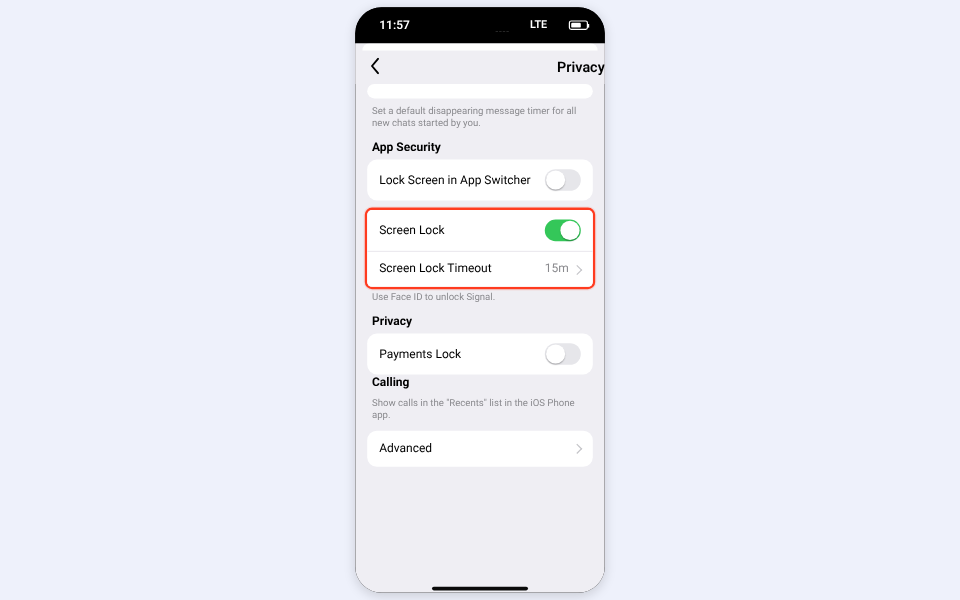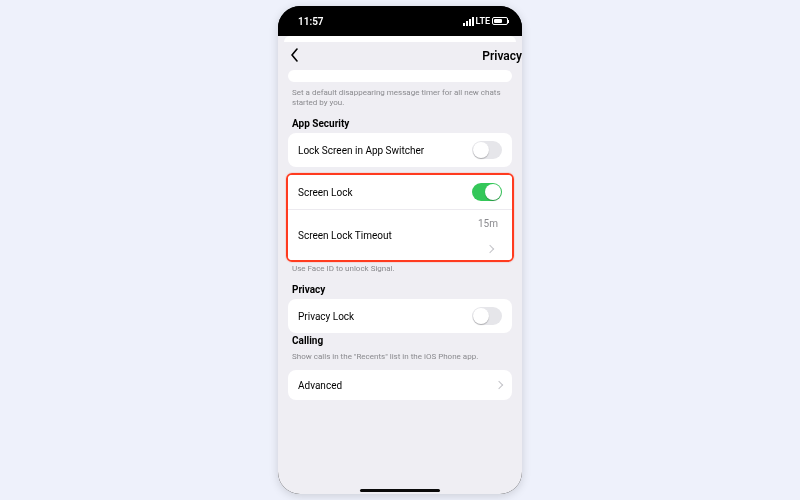--- a/index.html
+++ b/index.html
@@ -6,21 +6,21 @@
   body {
     width: 800px;
     height: 500px;
     background: #eef1fb;
     display: flex;
     align-items: center;
     justify-content: center;
     overflow: hidden;
   }
   .phone {
-    width: 244px;
+    width: 208px;
     height: 488px;
     background: #000;
     border-radius: 22px;
     overflow: hidden;
     position: relative;
     box-shadow: 0 2px 10px rgba(0,0,0,0.15);
   }
   .notch {
     position: absolute;
     top: 6px;
@@ -38,21 +38,21 @@
     color: #fff;
     display: flex;
     align-items: center;
     justify-content: space-between;
     padding: 0 14px 0 20px;
     font-size: 10px;
     font-weight: 600;
     position: relative;
     z-index: 20;
   }
-  .status-right { display:flex; align-items:center; gap:2px; font-size:9px; font-weight:600; }
+  .status-right { display:flex; align-items:center; gap:18px; font-size:9px; font-weight:600; }
   .signal-icon { display:inline-flex; align-items:flex-end; gap:1px; }
   .signal-icon span { width:2px; background:#fff; display:inline-block; }
   .signal-icon span:nth-child(1){height:3px;}
   .signal-icon span:nth-child(2){height:5px;}
   .signal-icon span:nth-child(3){height:7px;}
   .signal-icon span:nth-child(4){height:9px;}
   .battery-icon {
     width:16px;height:8px;border:1px solid #fff;border-radius:2px;position:relative;
   }
   .battery-icon::after{content:"";position:absolute;right:-2px;top:2px;width:1px;height:3px;background:#fff;}
@@ -124,21 +124,21 @@
   .row {
     display:flex;
     align-items:center;
     justify-content:space-between;
     padding: 8px 10px;
     min-height:30px;
   }
   .row + .row { border-top:1px solid #eceaef; }
   .row-label { font-size:10px; color:#000; }
   .row-value { font-size:10px; color:#8a8a8e; margin-right:4px;}
-  .row-tail { display:flex; align-items:center; gap:17px;flex-direction:column; }
+  .row-tail { display:flex; align-items:center; gap:0; }
   .chevron {
     width:6px;height:6px;border-right:1.2px solid #c4c4c8;border-bottom:1.2px solid #c4c4c8;transform:rotate(-45deg);
   }
   .toggle {
     width:30px;height:18px;border-radius:10px;background:#e6e6ea;position:relative;transition:none;
   }
   .toggle .knob {
     position:absolute;top:1px;left:1px;width:16px;height:16px;border-radius:50%;background:#fff;box-shadow:0 1px 1px rgba(0,0,0,0.25);
   }
   .toggle.on { background:#34c759; }
@@ -228,21 +228,21 @@
             </span>
           </div>
         </div>
       </div>
 
       <div class="hint">Use Face ID to unlock Signal.</div>
 
       <div class="section-title">Privacy</div>
       <div class="group">
         <div class="row">
-          <span class="row-label">Privacy Lock</span>
+          <span class="row-label">Payments Lock</span>
           <span class="toggle">
               <span class="knob"></span>
             </span>
         </div>
       </div>
 
       <div class="section-title">Calling</div>
       <div class="hint">Show calls in the "Recents" list in the iOS Phone app.</div>
 
       <div class="group">

